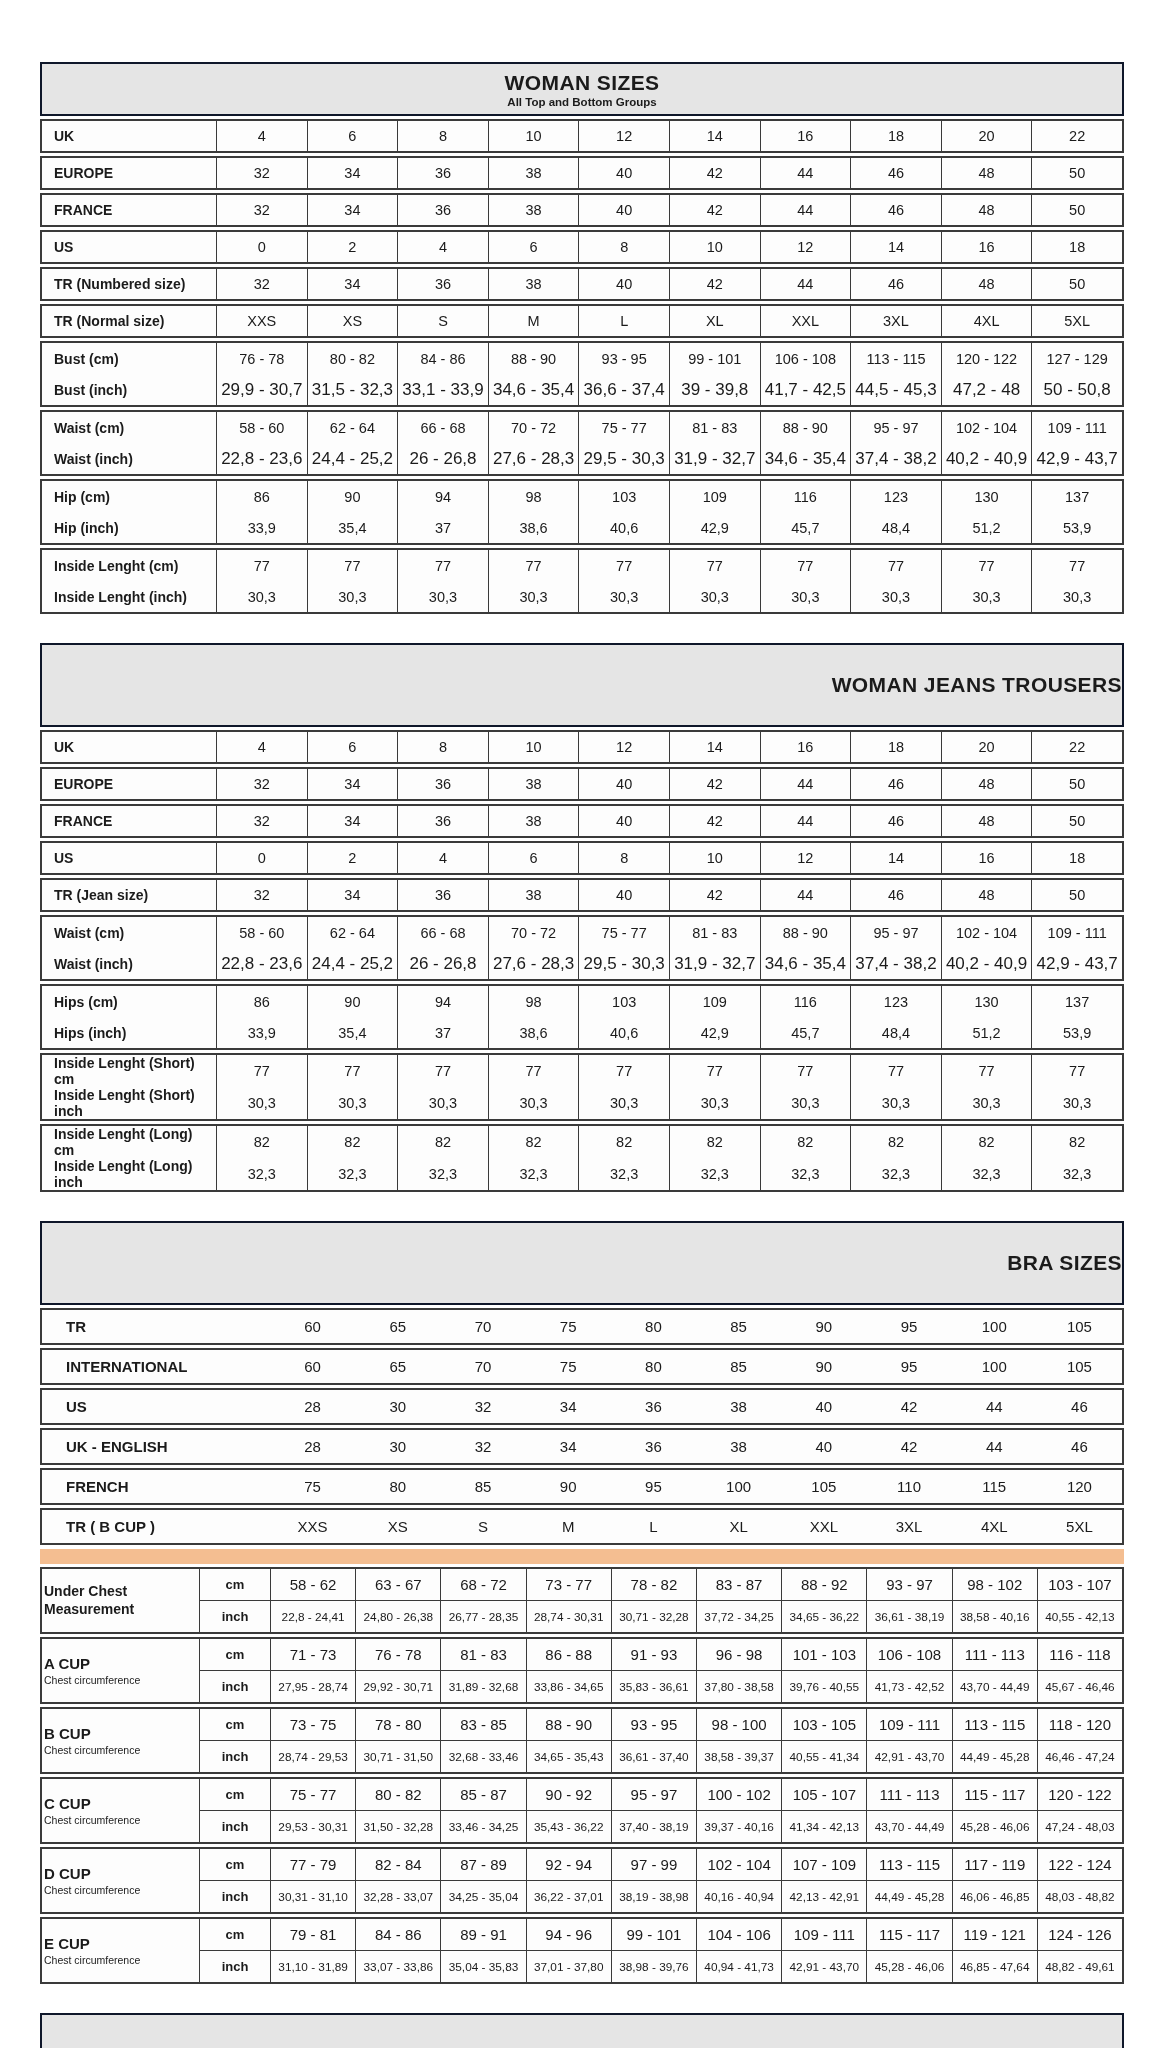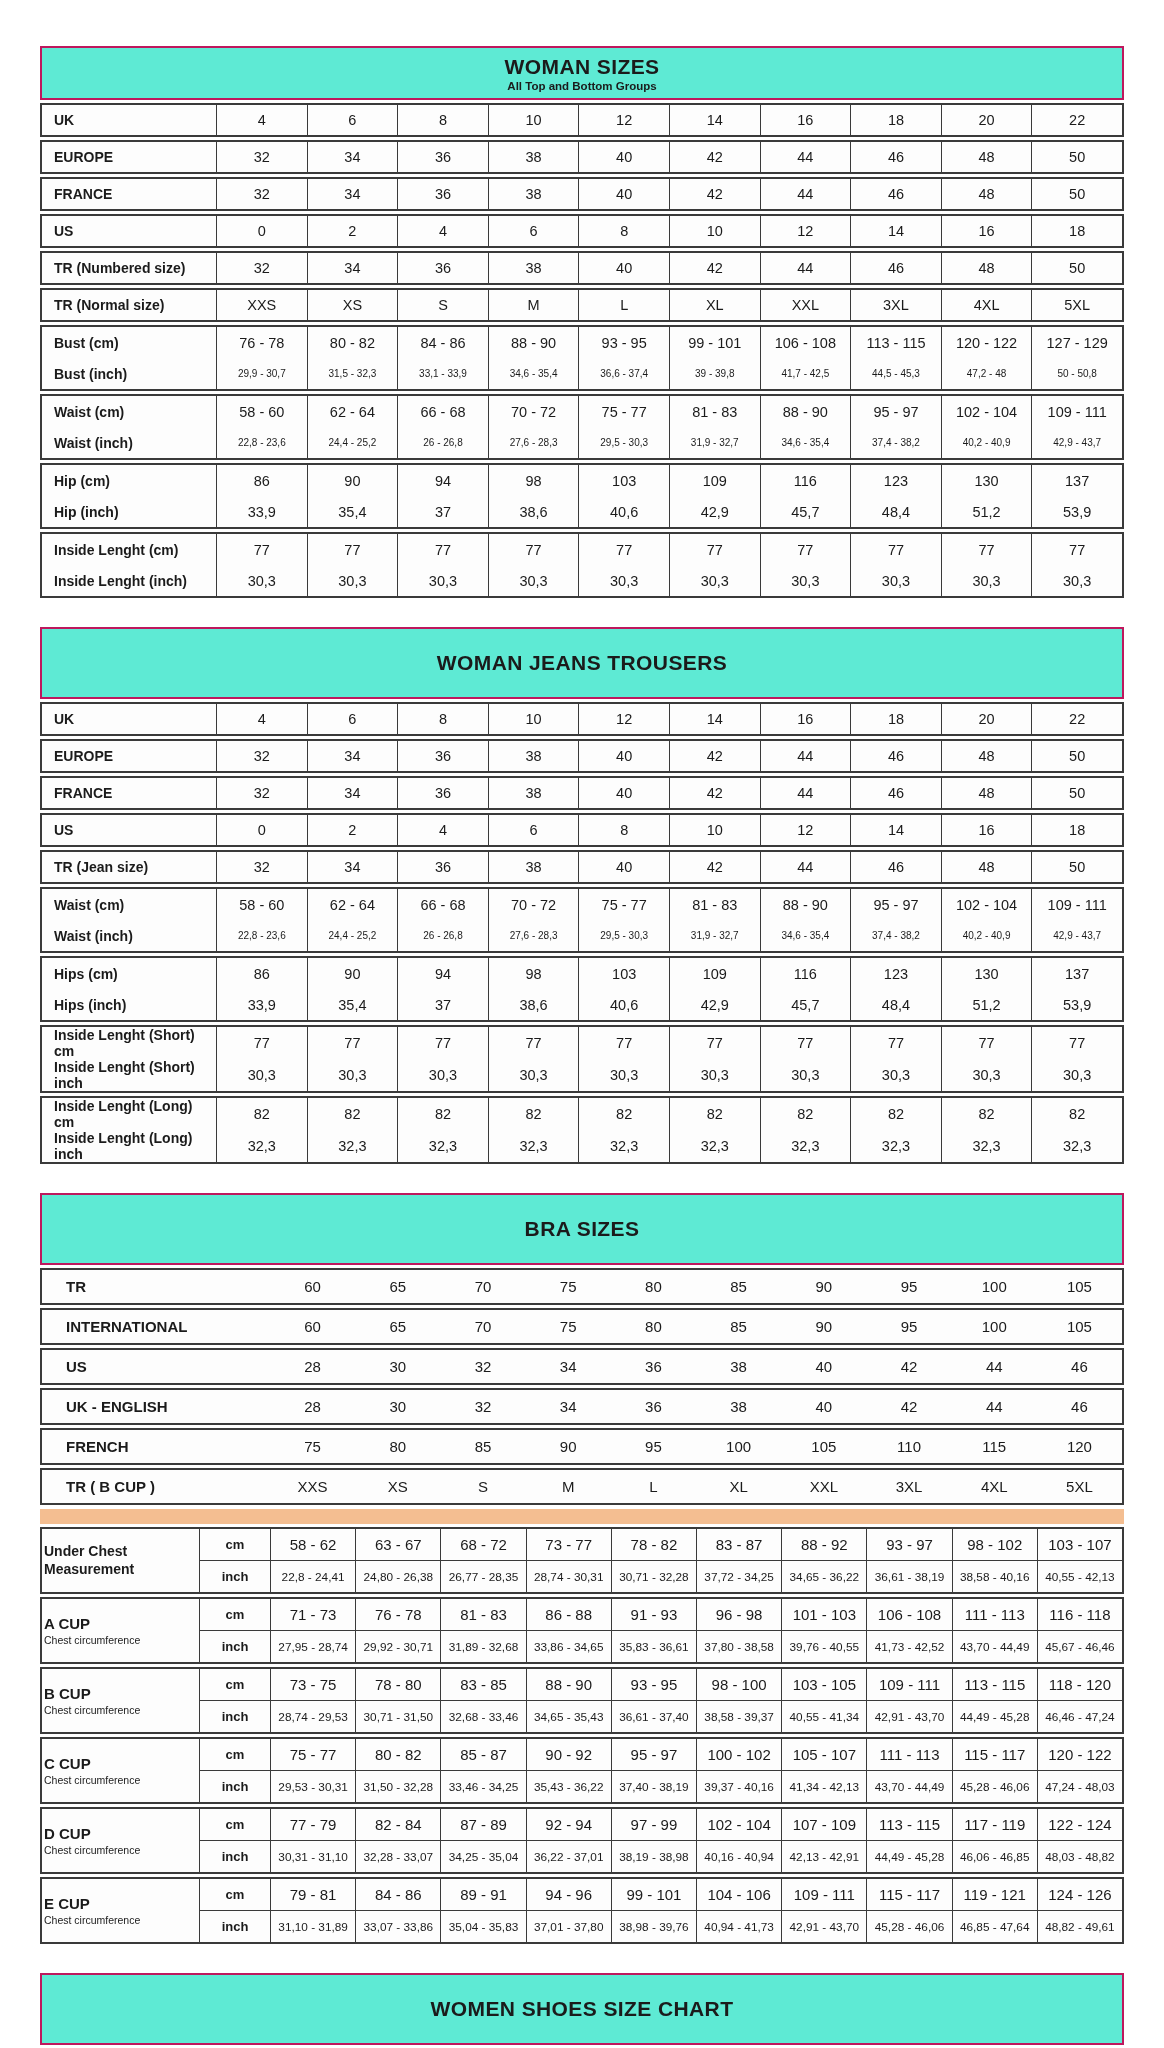--- a/index.html
+++ b/index.html
@@ -1,36 +1,36 @@
 <!DOCTYPE html>
 <html><head>
 <meta charset="utf-8">
 <style>
   html,body{margin:0;padding:0;background:#ffffff;}
   body{width:1164px;font-family:"Liberation Sans", sans-serif;color:#1b1b1b;}
   .sheet{padding:46px 40px 40px 40px;box-sizing:border-box;}
   .tbl{margin-bottom:29px;}
 
   
-  .thead{background:#5eead4;border:2px solid #be185d;text-align:center;padding:7px 0 6px 0;}
+  .thead{background:#e5e5e5;border:2px solid #0f172a;text-align:center;padding:7px 0 6px 0;margin-top:16px;}
   .thead .t{font-size:21px;font-weight:bold;letter-spacing:.4px;}
   .thead .st{font-size:11.5px;font-weight:bold;margin-top:1px;}
-  .thead.pad{padding:22px 0;}
+  .thead.pad{padding:28px 0;text-align:right;}
 
   
   .trow,.tgroup,.cgroup{border:2px solid #3a3a3a;margin-top:3px;background:#fdfdfd;}
   .gline{display:flex;min-height:30px;}
   .tgroup .gline{min-height:31px;}
   .gline .lbl{flex:0 0 175px;box-sizing:border-box;border-right:1.5px solid #3a3a3a;
       display:flex;align-items:center;padding:0 12px;font-weight:bold;font-size:14px;}
   .vals{flex:1;display:flex;min-width:0;}
   .cell{flex:1 1 0;display:flex;align-items:center;justify-content:center;
       border-right:1px solid #3a3a3a;font-size:14.5px;white-space:nowrap;}
   .vals .cell:last-child{border-right:0;}
-  .sm .cell{font-size:10px;}
+  .sm .cell{font-size:17px;}
 
   
   .brow{border:2px solid #3a3a3a;margin-top:3px;background:#fdfdfd;}
   .brow .gline{min-height:33px;}
   .brow .lbl{flex:0 0 228px;border-right:0;font-size:15px;padding-left:24px;}
   .brow .cell{border-right:0;font-size:15px;}
 
   .strip{height:15px;background:#f4be91;margin-top:4px;}
 
   

